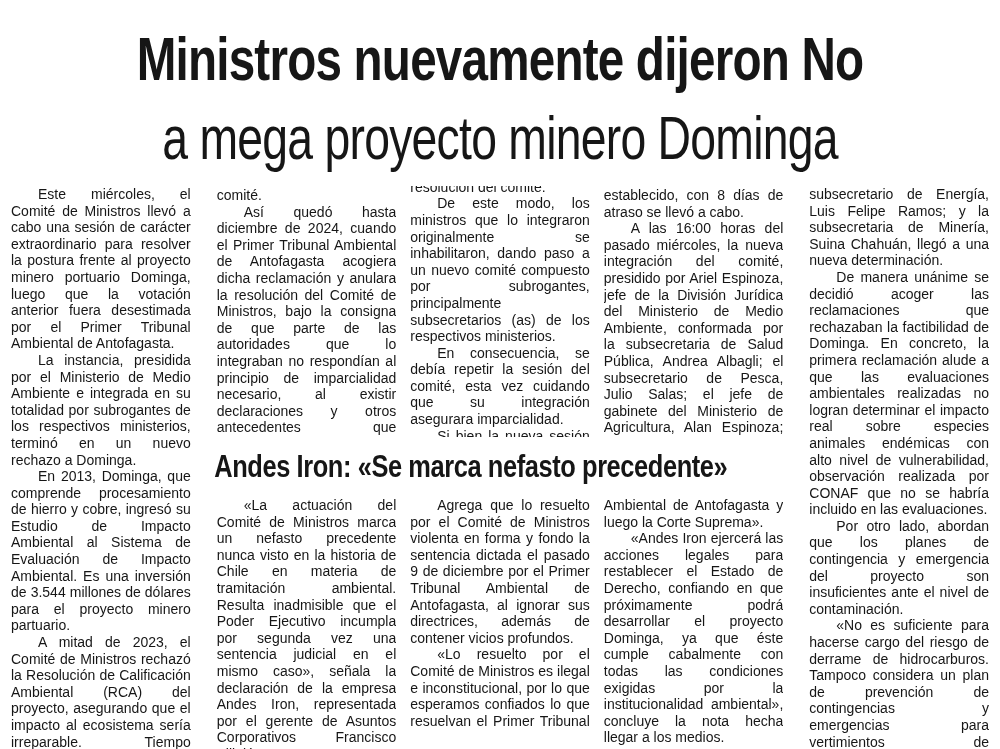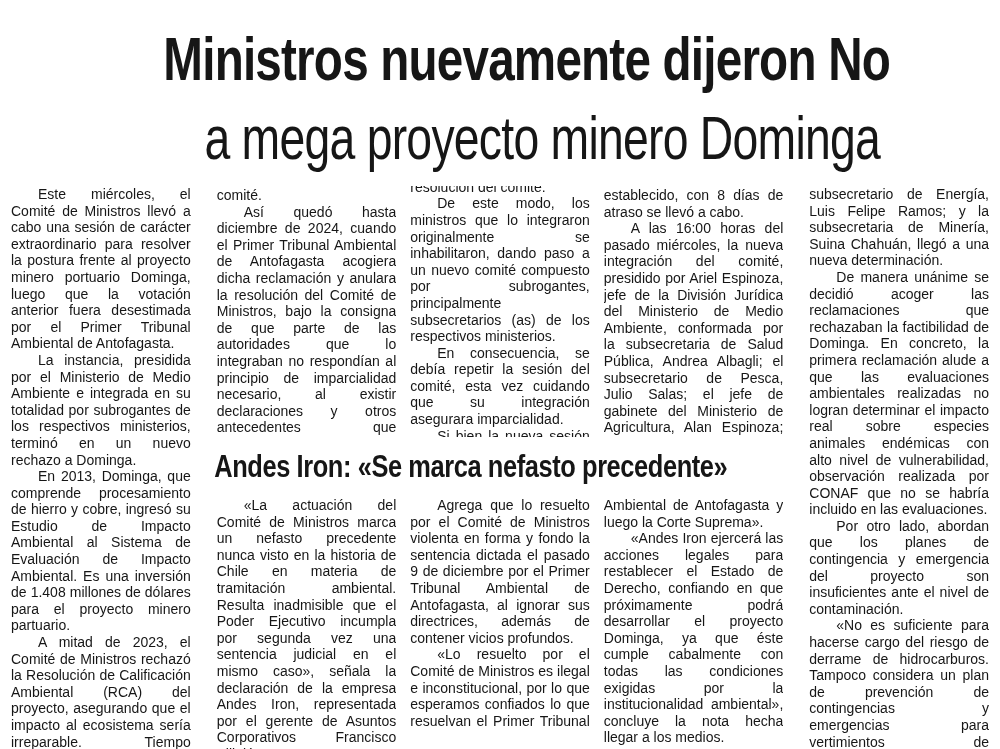--- a/index.html
+++ b/index.html
@@ -1,21 +1,21 @@
 <!DOCTYPE html>
 <html lang="es"><head>
 <meta charset="utf-8">
 <style>
   html,body{margin:0;padding:0;}
   body{
     width:1000px;height:749px;position:relative;overflow:hidden;
     background:#ffffff;color:#161616;
     font-family:"Liberation Sans",sans-serif;
   }
-  .headline{position:absolute;top:20px;left:0;right:0;text-align:right;}
+  .headline{position:absolute;top:20px;left:0;right:0;text-align:center;}
   .hl{display:block;white-space:nowrap;font-size:61px;line-height:79px;transform-origin:50% 50%;letter-spacing:-1px;}
   .hl1{font-weight:700;transform:scaleX(.78);}
   .hl2{font-weight:400;transform:scaleX(.76);}
 
   .content{
     position:absolute;top:186px;left:11px;right:11px;bottom:0;
     display:flex;gap:26px;
   }
   .col{
     flex:1 1 0;overflow:hidden;
@@ -44,21 +44,21 @@
       <span class="hl hl1">Ministros nuevamente dijeron No</span>
       <span class="hl hl2">a mega proyecto minero Dominga</span>
     </h1>
   </header>
 
   <div class="content">
 
     <div class="col">
       <p>Este miércoles, el Comité de Ministros llevó a cabo una sesión de carácter extraordinario para resolver la postura frente al proyecto minero portuario Dominga, luego que la votación anterior fuera desestimada por el Primer Tribunal Ambiental de Antofagasta.</p>
       <p>La instancia, presidida por el Ministerio de Medio Ambiente e integrada en su totalidad por subrogantes de los respectivos ministerios, terminó en un nuevo rechazo a Dominga.</p>
-      <p>En 2013, Dominga, que comprende procesamiento de hierro y cobre, ingresó su Estudio de Impacto Ambiental al Sistema de Evaluación de Impacto Ambiental. Es una inversión de 1.408 millones de dólares para el proyecto minero partuario.</p>
+      <p>En 2013, Dominga, que comprende procesamiento de hierro y cobre, ingresó su Estudio de Impacto Ambiental al Sistema de Evaluación de Impacto Ambiental. Es una inversión de 3.544 millones de dólares para el proyecto minero partuario.</p>
       <p class="runon">A mitad de 2023, el Comité de Ministros rechazó la Resolución de Calificación Ambiental (RCA) del proyecto, asegurando que el impacto al ecosistema sería irreparable. Tiempo después, desde Andes Iron acudieron al Tribunal Ambiental para hacer</p>
     </div>
 
     <div class="mid">
 
       <div class="mtop">
         <div class="col">
           <p class="cont">una nueva reclamación contra la resolución del comité.</p>
           <p class="runon">Así quedó hasta diciembre de 2024, cuando el Primer Tribunal Ambiental de Antofagasta acogiera dicha reclamación y anulara la resolución del Comité de Ministros, bajo la consigna de que parte de las autoridades que lo integraban no respondían al principio de imparcialidad necesario, al existir declaraciones y otros antecedentes que esclarecieran posturas previas a la</p>
         </div>

